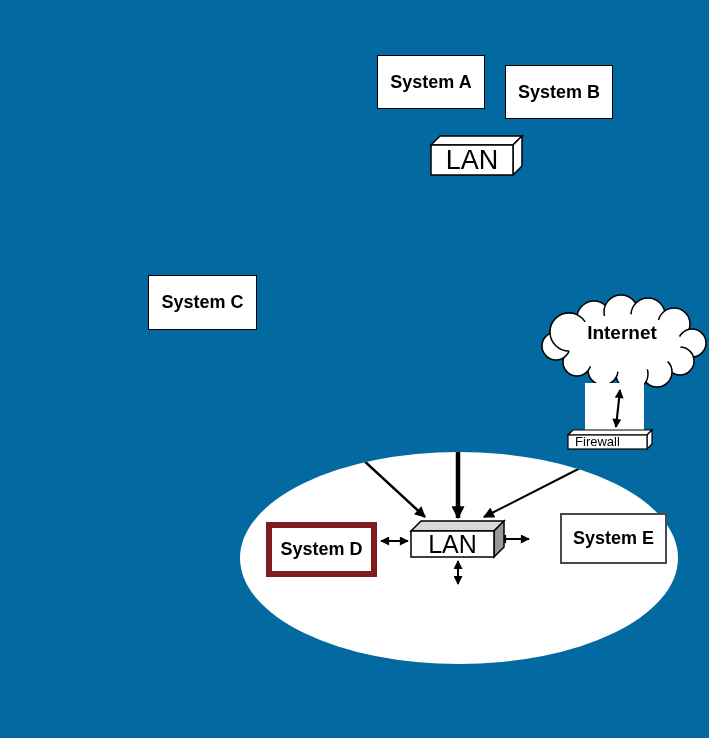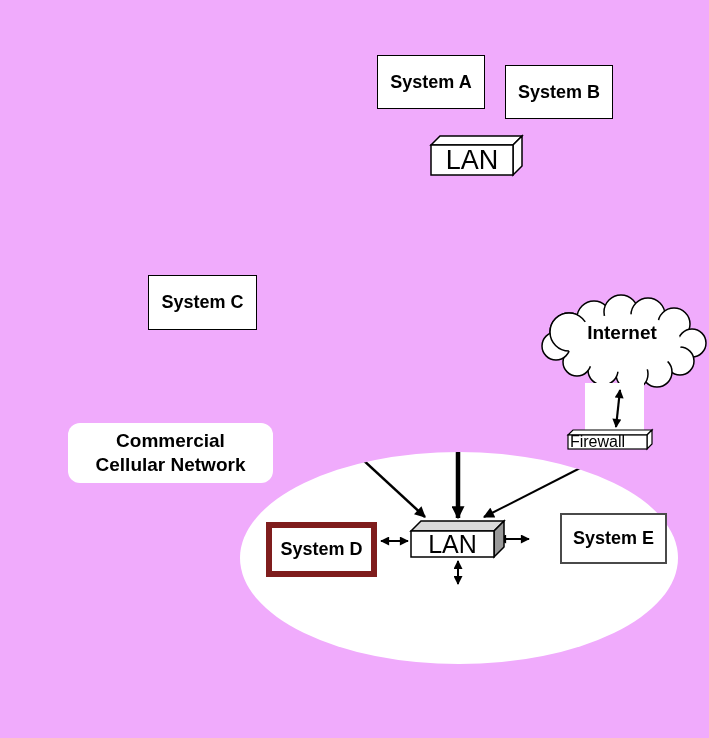--- a/index.html
+++ b/index.html
@@ -1,17 +1,17 @@
 <!DOCTYPE html>
 <html><head>
 <meta charset="utf-8">
 <style>
   html, body { margin:0; padding:0; background:#000; }
   #canvas {
-    position:relative; width:709px; height:738px; background:#f0abfc;
+    position:relative; width:709px; height:738px; background:#0369a1;
     font-family:"Liberation Sans", sans-serif; overflow:hidden;
   }
   #shapes { position:absolute; left:0; top:0; }
   .node {
     position:absolute; background:#ffffff; color:#000000;
     display:flex; align-items:center; justify-content:center;
     font-weight:bold; font-size:18px; box-sizing:border-box;
     border:1px solid #000; text-align:center;
   }
   #sysA { left:377px; top:55px;  width:108px; height:54px; }
@@ -24,21 +24,21 @@
     left:68px; top:423px; width:205px; height:60px;
     border-radius:12px; flex-direction:column; border:none;
     font-size:19px; line-height:24px;
   }
   .float-label {
     position:absolute; color:#000000; text-align:center;
     display:flex; align-items:center; justify-content:center; box-sizing:border-box;
   }
   #lanTopLabel { left:431px; top:145px; width:82px; height:30px; font-size:27px; }
   #lanEncLabel { left:411px; top:531px; width:83px; height:26px; font-size:25px; }
-  #fwLabel     { left:568px; top:434px; width:59px; height:15px; font-size:16px; }
+  #fwLabel     { left:568px; top:434px; width:59px; height:15px; font-size:13px; }
   #netLabel    { left:570px; top:320px; width:104px; height:26px; font-size:19px; font-weight:bold;text-align:center; }
 </style>
 </head>
 <body>
 
 <div id="canvas">
 
   <svg id="shapes" width="709" height="738" viewBox="0 0 709 738">
     <defs>
       <marker id="ah-s" markerUnits="userSpaceOnUse" markerWidth="11" markerHeight="9" viewBox="0 0 10 10" refX="9" refY="5" orient="auto-start-reverse">
@@ -111,24 +111,20 @@
 
   <div class="node" id="sysA">
     <span>System A</span>
   </div>
   <div class="node" id="sysB">
     <span>System B</span>
   </div>
   <div class="node" id="sysC">
     <span>System C</span>
   </div>
-  <div class="node" id="cellular">
-    <div>Commercial</div>
-    <div>Cellular Network</div>
-  </div>
   <div class="node" id="sysD">
     <span>System D</span>
   </div>
   <div class="node" id="sysE">
     <span>System E</span>
   </div>
 
   <div class="float-label" id="lanTopLabel">LAN</div>
   <div class="float-label" id="lanEncLabel">LAN</div>
   <div class="float-label" id="fwLabel">Firewall</div>

